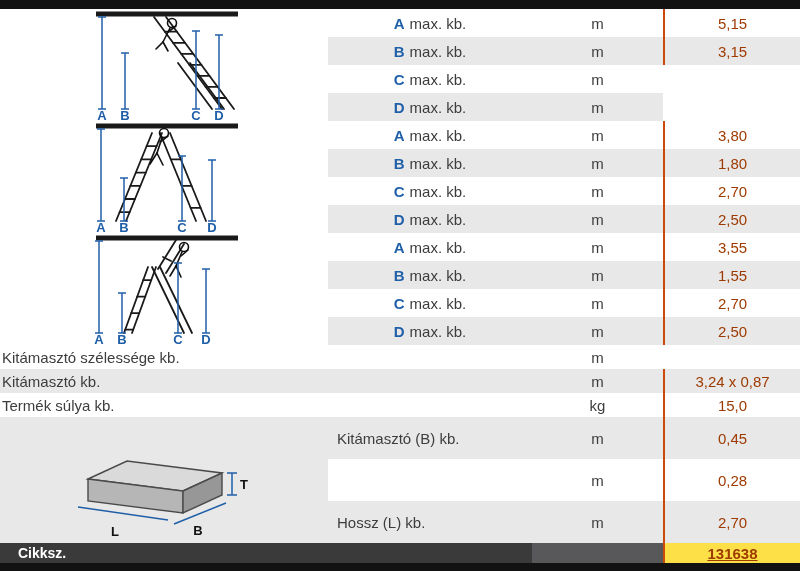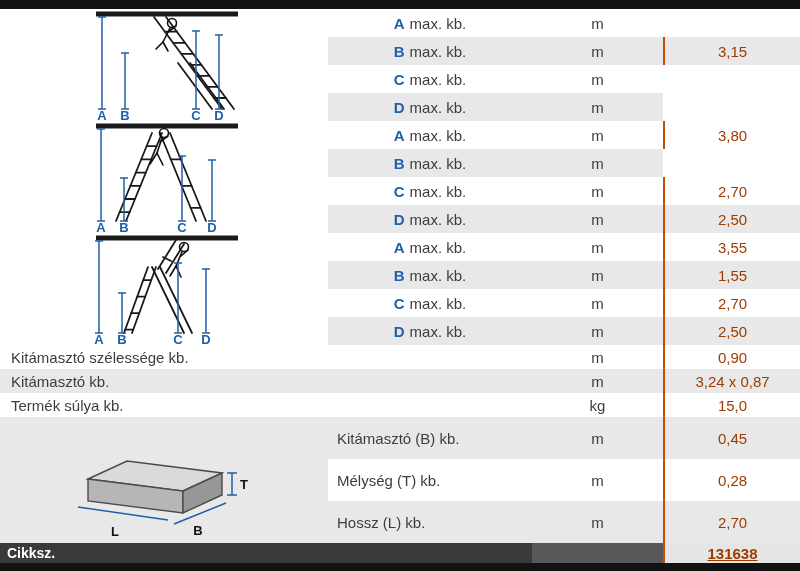--- a/index.html
+++ b/index.html
@@ -21,30 +21,30 @@
   }
   .bg-w { background:#ffffff; }
   .bg-g { background:#e8e8e8; }
   .label-cell { justify-content:center; }
   .unit-cell  { justify-content:center; }
   .value-cell {
     justify-content:center; color:#9e3a00;
     border-left:2px solid #cc4a05;
   }
   .dim-letter { color:#1f5fa8; font-weight:bold; margin-right:5px; }
-  .full-label { justify-content:flex-start; padding-left:11px; }
+  .full-label { justify-content:flex-start; padding-left:2px; }
   .box-label  { justify-content:flex-start; padding-left:9px; }
   .img-cell { flex-direction:column; justify-content:flex-start; padding:0; }
   .footer-label {
-    justify-content:flex-start; padding-left:7px;
+    justify-content:flex-start; padding-left:18px;
     background:#3a3a3a; color:#ffffff; font-weight:bold; font-size:14px;
   }
   .footer-unit { background:#58585a; }
   .footer-value {
-    background:#e5e5e5; color:#9e3a00; font-weight:bold;
+    background:#fde047; color:#9e3a00; font-weight:bold;
     text-decoration:underline;
   }
   svg { display:block; }
   svg text { font-family:"Liberation Sans", sans-serif; }
   .dimtext { font-size:13px; font-weight:bold; fill:#1f5fa8; text-anchor:middle; }
   .boxtext { font-size:13px; font-weight:bold; fill:#111111; text-anchor:middle; }
 </style>
 </head>
 <body>
 
@@ -182,20 +182,21 @@
         <text class="dimtext" x="178" y="111">C</text>
         <text class="dimtext" x="206" y="111">D</text>
       </svg>
     </div>
 
     <div class="cell label-cell bg-w" style="grid-area:1/2">
         <span class="dim-letter">A</span>
         <span>max. kb.</span>
       </div>
     <div class="cell unit-cell bg-w" style="grid-area:1/3">m</div>
+    <div class="cell value-cell bg-w" style="grid-area:1/4">5,15</div>
 
     <div class="cell label-cell bg-g" style="grid-area:2/2">
         <span class="dim-letter">B</span>
         <span>max. kb.</span>
       </div>
     <div class="cell unit-cell bg-g" style="grid-area:2/3">m</div>
     <div class="cell value-cell bg-g" style="grid-area:2/4">3,15</div>
 
     <div class="cell label-cell bg-w" style="grid-area:3/2">
         <span class="dim-letter">C</span>
@@ -214,20 +215,21 @@
         <span>max. kb.</span>
       </div>
     <div class="cell unit-cell bg-w" style="grid-area:5/3">m</div>
     <div class="cell value-cell bg-w" style="grid-area:5/4">3,80</div>
 
     <div class="cell label-cell bg-g" style="grid-area:6/2">
         <span class="dim-letter">B</span>
         <span>max. kb.</span>
       </div>
     <div class="cell unit-cell bg-g" style="grid-area:6/3">m</div>
+    <div class="cell value-cell bg-g" style="grid-area:6/4">1,80</div>
 
     <div class="cell label-cell bg-w" style="grid-area:7/2">
         <span class="dim-letter">C</span>
         <span>max. kb.</span>
       </div>
     <div class="cell unit-cell bg-w" style="grid-area:7/3">m</div>
     <div class="cell value-cell bg-w" style="grid-area:7/4">2,70</div>
 
     <div class="cell label-cell bg-g" style="grid-area:8/2">
         <span class="dim-letter">D</span>
@@ -259,21 +261,20 @@
 
     <div class="cell label-cell bg-g" style="grid-area:12/2">
         <span class="dim-letter">D</span>
         <span>max. kb.</span>
       </div>
     <div class="cell unit-cell bg-g" style="grid-area:12/3">m</div>
     <div class="cell value-cell bg-g" style="grid-area:12/4">2,50</div>
 
     <div class="cell full-label bg-w" style="grid-row:13;grid-column:1/3">Kitámasztó szélessége kb.</div>
     <div class="cell unit-cell bg-w" style="grid-area:13/3">m</div>
-    <div class="cell value-cell bg-w" style="grid-area:13/4">0,90</div>
 
     <div class="cell full-label bg-g" style="grid-row:14;grid-column:1/3">Kitámasztó kb.</div>
     <div class="cell unit-cell bg-g" style="grid-area:14/3">m</div>
     <div class="cell value-cell bg-g" style="grid-area:14/4">3,24 x 0,87</div>
 
     <div class="cell unit-cell bg-w" style="grid-area:15/3">kg</div>
     <div class="cell full-label bg-w" style="grid-row:15;grid-column:1/3">Termék súlya kb.</div>
     <div class="cell value-cell bg-w" style="grid-area:15/4">15,0</div>
 
     <div class="cell img-cell bg-g" style="grid-row:16/19;grid-column:1">
@@ -291,21 +292,20 @@
         <text class="boxtext" x="244" y="72">T</text>
         <text class="boxtext" x="115" y="119">L</text>
         <text class="boxtext" x="198" y="118">B</text>
       </svg>
     </div>
 
     <div class="cell box-label bg-g" style="grid-area:16/2">Kitámasztó (B) kb.</div>
     <div class="cell unit-cell bg-g" style="grid-area:16/3">m</div>
     <div class="cell value-cell bg-g" style="grid-area:16/4">0,45</div>
 
-    <div class="cell box-label bg-w" style="grid-area:17/2">Mélység (T) kb.</div>
     <div class="cell unit-cell bg-w" style="grid-area:17/3">m</div>
     <div class="cell value-cell bg-w" style="grid-area:17/4">0,28</div>
 
     <div class="cell box-label bg-g" style="grid-area:18/2">Hossz (L) kb.</div>
     <div class="cell unit-cell bg-g" style="grid-area:18/3">m</div>
     <div class="cell value-cell bg-g" style="grid-area:18/4">2,70</div>
 
     <div class="cell footer-label" style="grid-row:19;grid-column:1/3">Cikksz.</div>
     <div class="cell footer-unit" style="grid-area:19/3"></div>
     <div class="cell value-cell footer-value" style="grid-area:19/4">131638</div>

